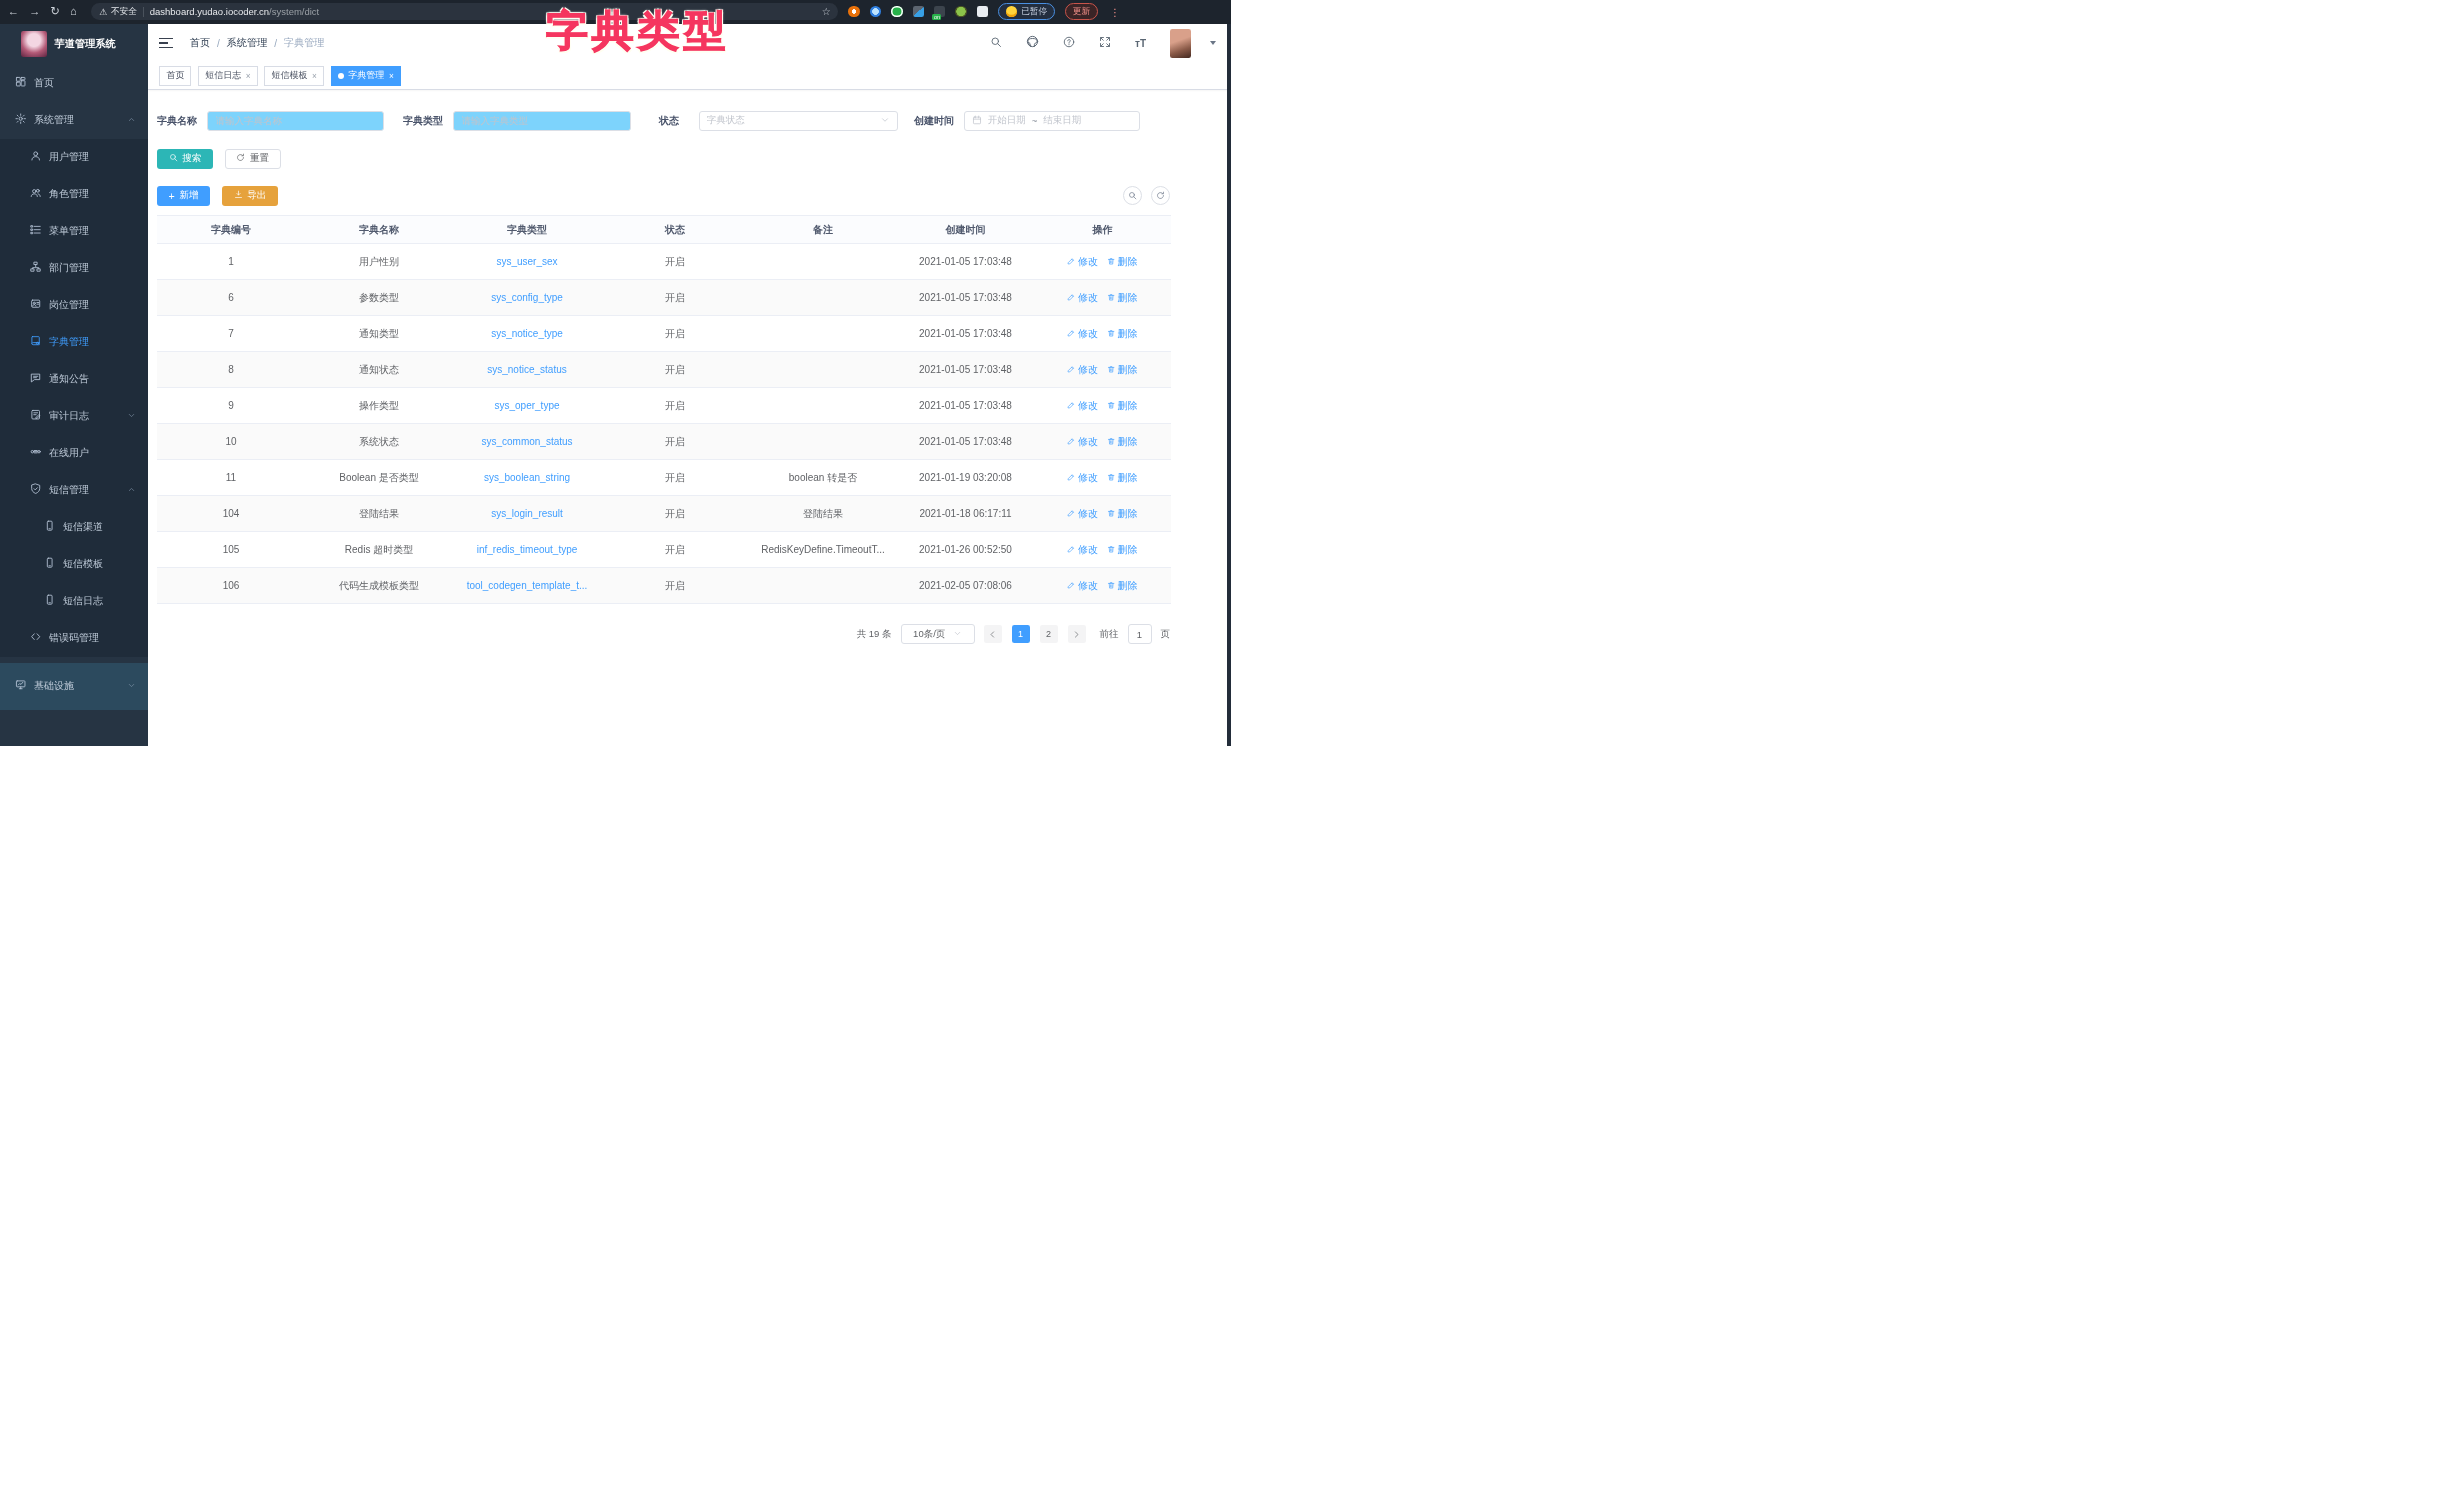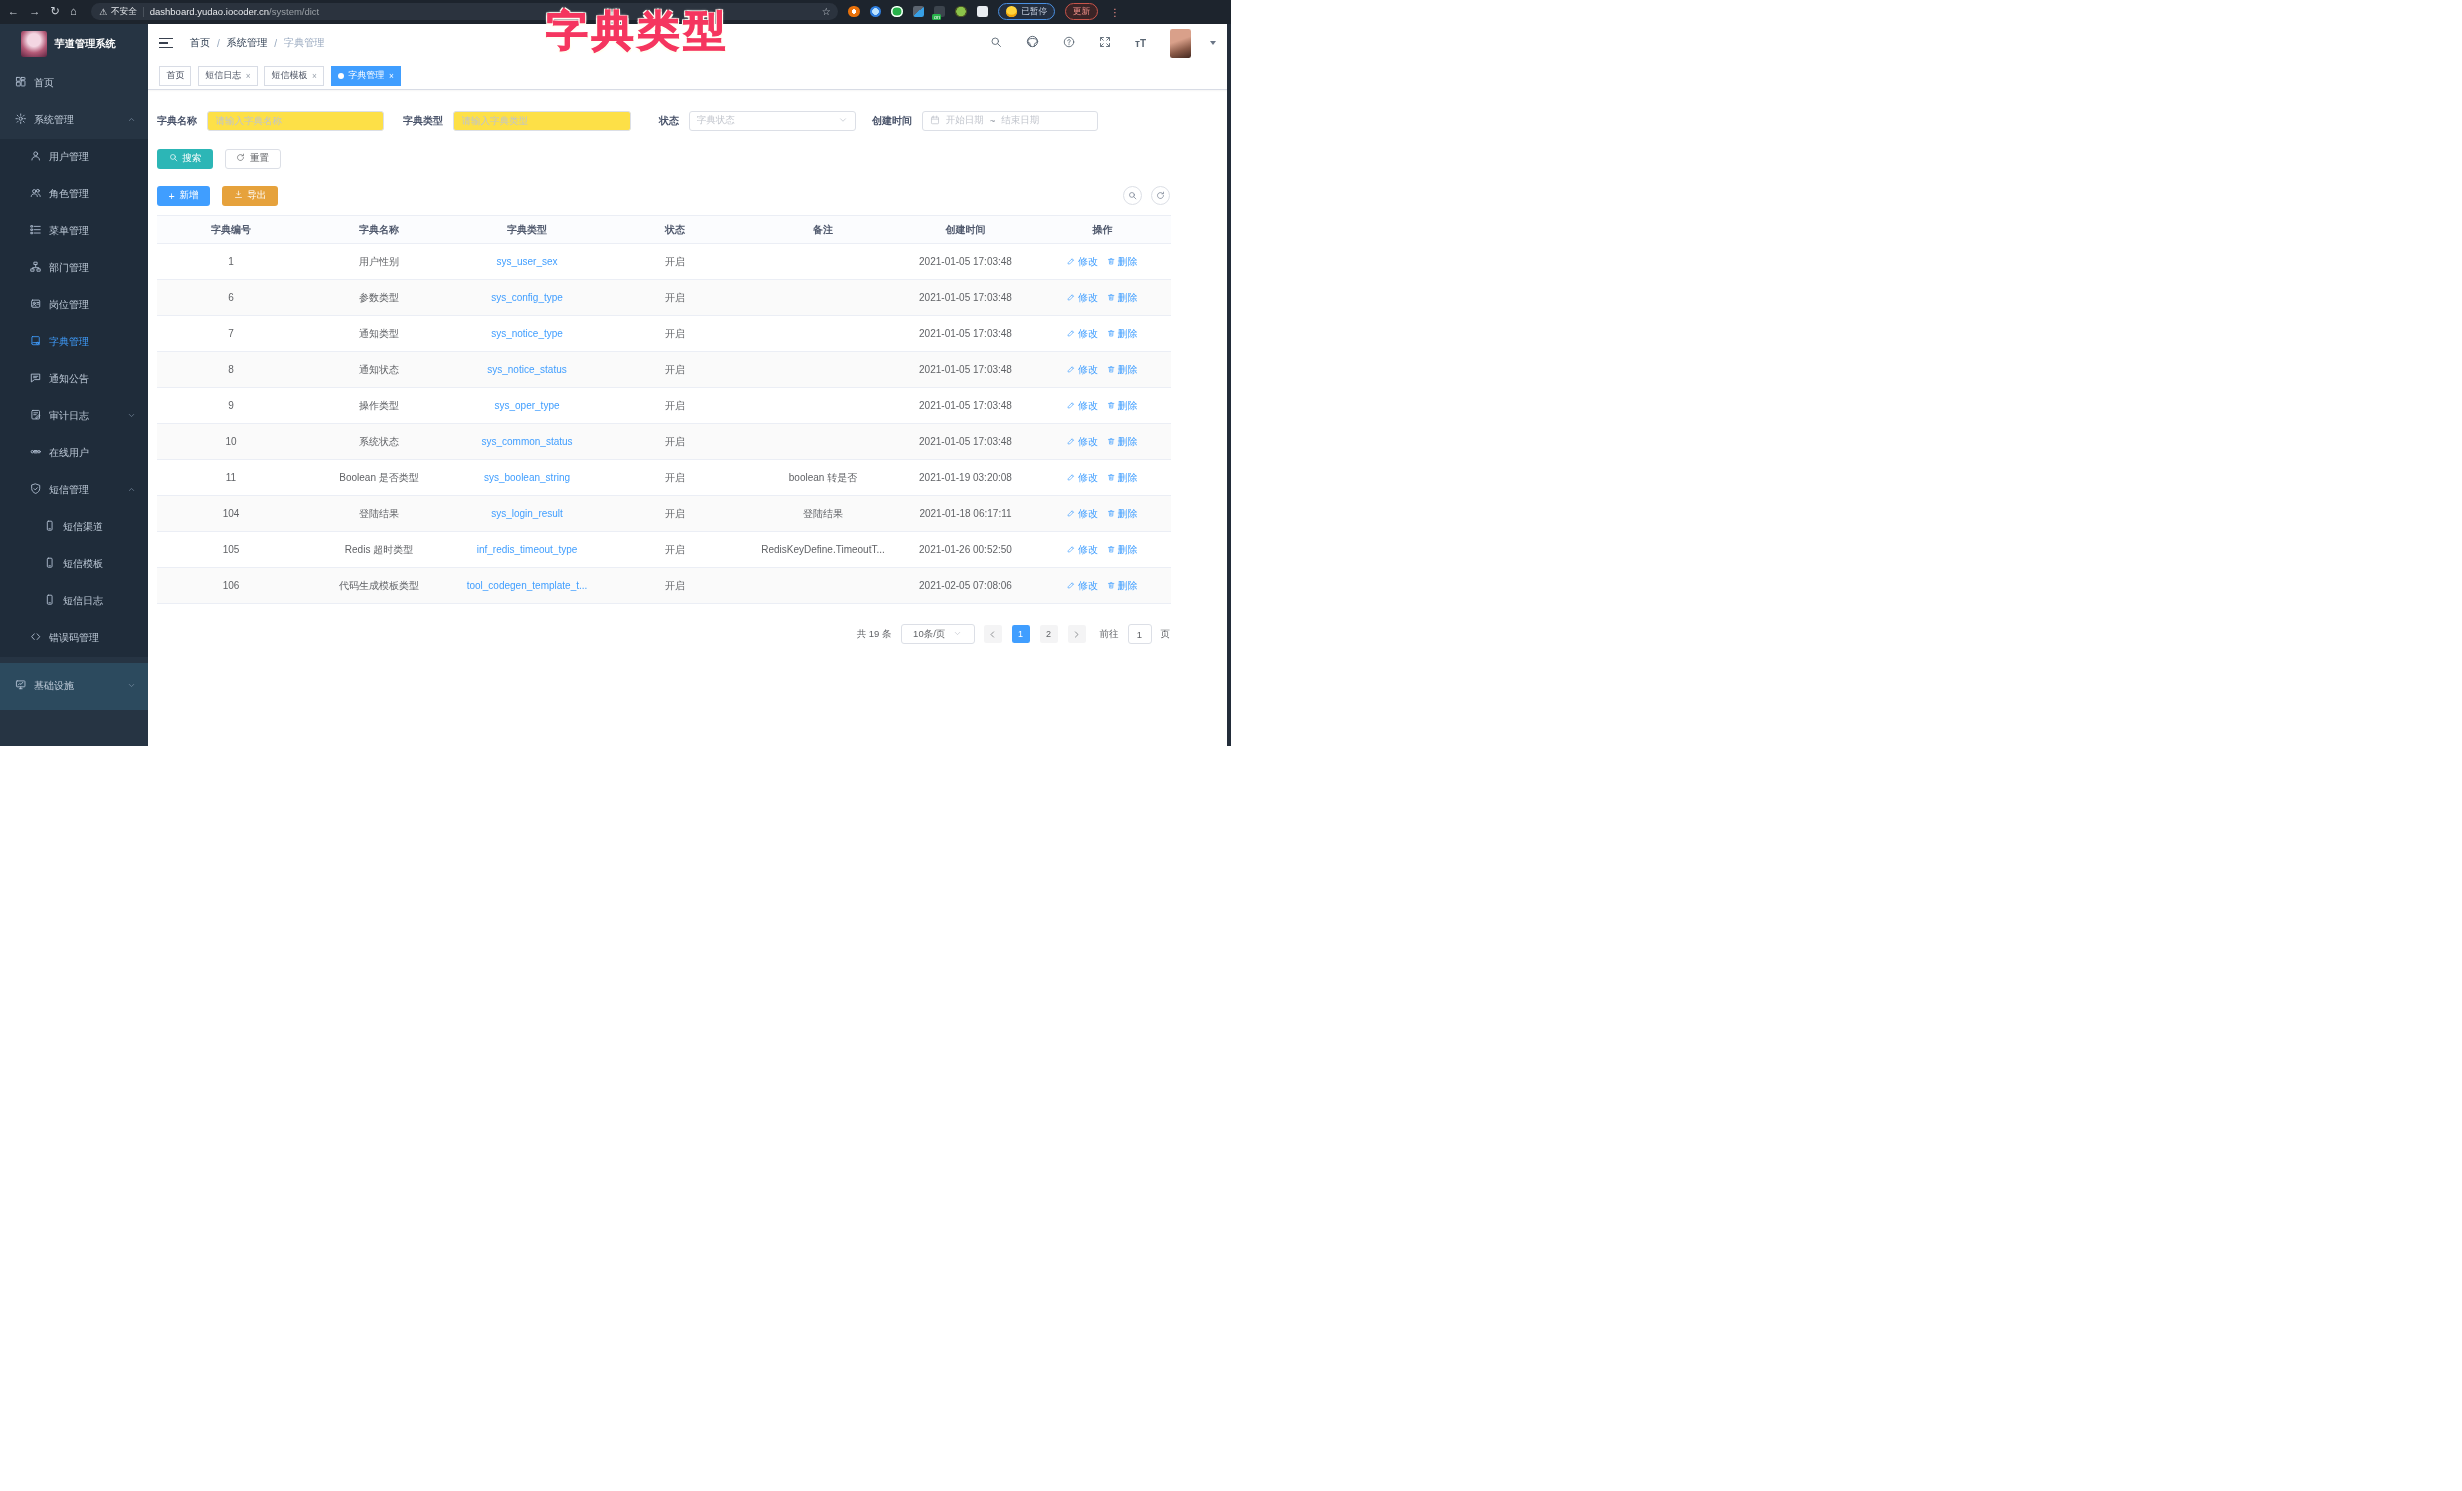--- a/index.html
+++ b/index.html
@@ -79,21 +79,21 @@
     font-size:9px; display:flex; align-items:center; gap:4.6px; padding:0 6px; cursor:pointer; }
   .tab .x { font-size:8.3px; color:#9aa2ad; }
   .tab.active { background:#409eff; border-color:#409eff; color:#fff; }
   .tab.active .x { color:#fff; }
   .tab .dot { width:6px; height:6px; border-radius:50%; background:#fff; }
 
   
   .content { flex:1; padding:21px 0 0 9px; position:relative; }
   .filters { display:flex; align-items:center; font-size:10px; color:#49536a; }
   .f-label { font-weight:bold; white-space:nowrap; }
-  .inp { height:20px; border:0.8px solid #dcdfe6; border-radius:3px; background:#fde047;
+  .inp { height:20px; border:0.8px solid #dcdfe6; border-radius:3px; background:#7dd3fc;
     font-size:9.5px; color:#606266; padding:0 7.6px; outline:none; }
   .inp::placeholder { color:#c0c4cc; }
   .sel { height:20px; border:0.8px solid #dcdfe6; border-radius:3px; background:#fff;
     display:flex; align-items:center; padding:0 6.8px; color:#c0c4cc; font-size:9.5px;
     cursor:pointer; }
   .sel .sv { margin-left:auto; }
   .dates { height:20px; border:0.8px solid #dcdfe6; border-radius:3px; background:#fff;
     display:flex; align-items:center; gap:6px; padding:0 6.8px; color:#c0c4cc;
     font-size:9.5px; cursor:pointer; }
   .btn { height:20.5px; border-radius:3px; border:0.8px solid transparent; font-size:9.5px;
@@ -386,21 +386,21 @@
       </div>
 
     <div class="content">
 
       <div class="filters">
         <span class="f-label">字典名称</span>
         <input class="inp" style="width: 177px; margin-left: 10px;" placeholder="请输入字典名称">
         <span class="f-label" style="margin-left:19px">字典类型</span>
         <input class="inp" style="width: 178px; margin-left: 10px;" placeholder="请输入字典类型">
         <span class="f-label" style="margin-left:28px">状态</span>
-        <div class="sel" style="width:167px;margin-left:10px">
+        <div class="sel" style="width:199px;margin-left:20px">
           <span>字典状态</span>
           <span class="sv" id="sel-chev"><svg width="10" height="10" viewBox="0 0 24 24" fill="none" stroke="#c0c4cc" stroke-width="1.8" stroke-linecap="round" stroke-linejoin="round">
                 <path d="M6 9l6 6 6-6"></path>
               </svg></span>
         </div>
         <span class="f-label" style="margin-left:16px">创建时间</span>
         <div class="dates" style="width:176px;margin-left:10px">
           <span id="ic-cal"><svg width="10" height="10" viewBox="0 0 24 24" fill="none" stroke="#c0c4cc" stroke-width="1.8" stroke-linecap="round" stroke-linejoin="round">
                 <rect x="3.5" y="5" width="17" height="16" rx="2"></rect>
                 <path d="M3.5 10h17M8 2.5V7M16 2.5V7"></path>

